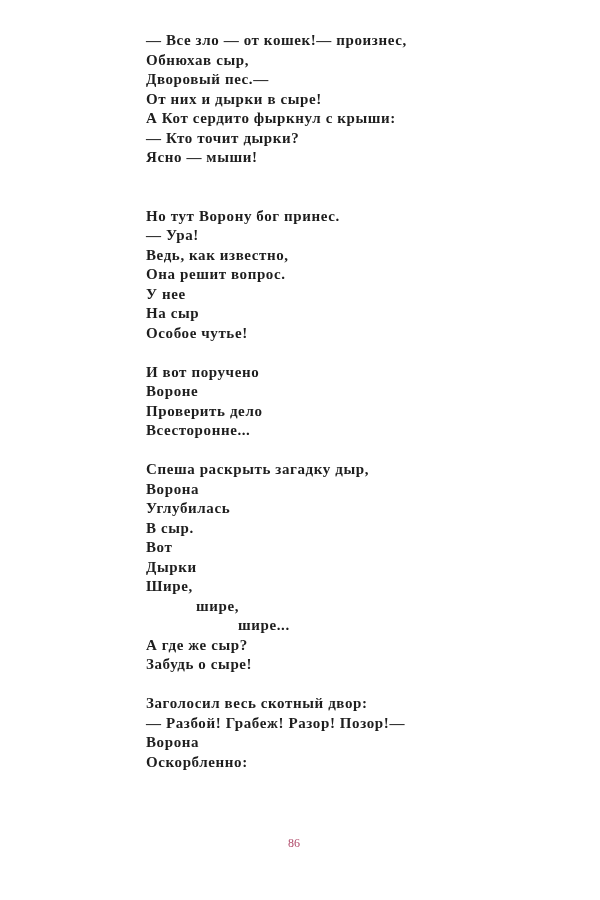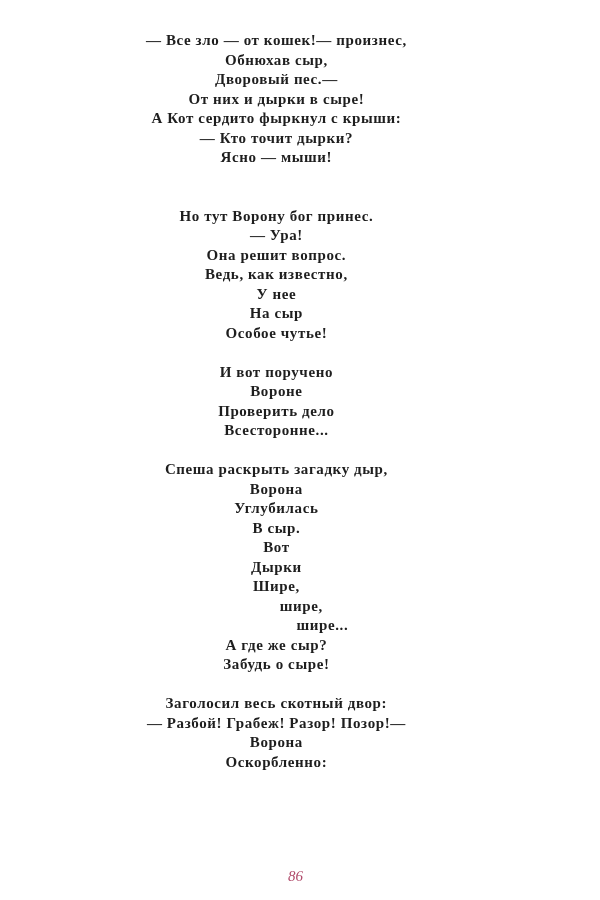--- a/index.html
+++ b/index.html
@@ -6,27 +6,27 @@
   body {
     width: 600px; height: 900px; background: #ffffff; position: relative; overflow: hidden;
     font-family: "DejaVu Serif", serif;
   }
   .page { position: absolute; left: 0; top: 0; width: 600px; height: 900px; }
   .poem {
     position: absolute; left: 146px; top: 31px;
     font-family: "Liberation Serif", serif; font-weight: bold; font-size: 15px;
     color: #1e1e1e; letter-spacing: 0.6px;
   }
-  .line { height: 19.5px; line-height: 19.5px; white-space: pre; text-align: center; }
+  .line { height: 19.5px; line-height: 19.5px; white-space: pre; }
   .stanza-gap { height: 19.5px; }
   .indent-1 { padding-left: 50px; }
   .indent-2 { padding-left: 92px; }
   .page-number {
-    position: absolute; left: 288px; top: 868px;
-    font-family: "Liberation Serif", serif; font-style: italic; font-size: 15px;
+    position: absolute; left: 288px; top: 836px;
+    font-family: "Liberation Serif", serif; font-size: 12px;
     color: #b04a6a;
   }
 </style>
 </head>
 <body>
 
 <div class="page">
   <div class="poem">
 
     <div>
@@ -37,22 +37,22 @@
       <div class="line">А Кот сердито фыркнул с крыши:</div>
       <div class="line">— Кто точит дырки?</div>
       <div class="line">Ясно — мыши!</div>
     </div>
     <div class="stanza-gap"></div>
     <div class="stanza-gap"></div>
 
     <div>
       <div class="line">Но тут Ворону бог принес.</div>
       <div class="line">— Ура!</div>
+      <div class="line">Ведь, как известно,</div>
       <div class="line">Она решит вопрос.</div>
-      <div class="line">Ведь, как известно,</div>
       <div class="line">У нее</div>
       <div class="line">На сыр</div>
       <div class="line">Особое чутье!</div>
     </div>
     <div class="stanza-gap"></div>
 
     <div>
       <div class="line">И вот поручено</div>
       <div class="line">Вороне</div>
       <div class="line">Проверить дело</div>

